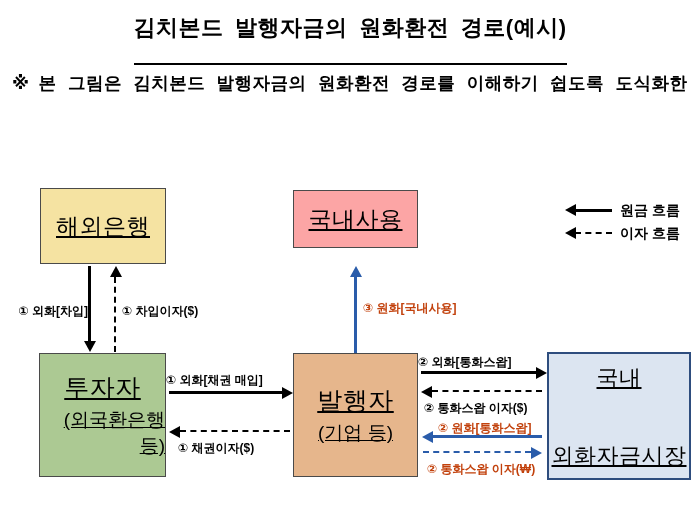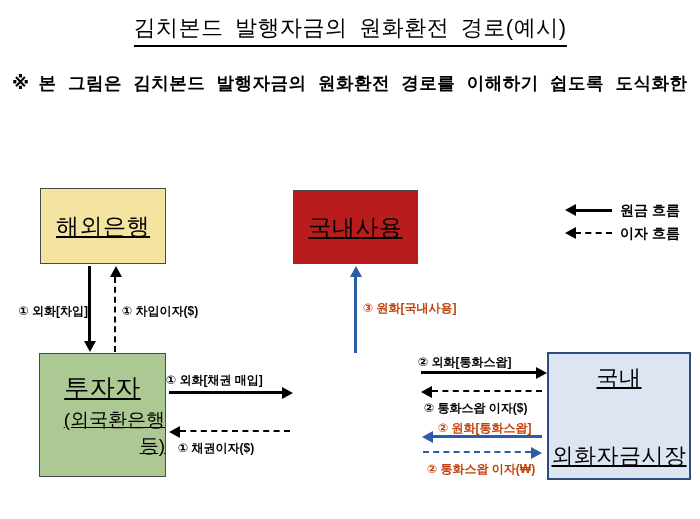--- a/index.html
+++ b/index.html
@@ -16,25 +16,25 @@
   
   .title {
     position: absolute;
     top: 13px; left: 0;
     width: 100%;
     text-align: center;
   }
   .title-text {
     display: inline-block;
     font-size: 22px;
-    font-weight: 400;
+    font-weight: 700;
     letter-spacing: 0.5px;
     word-spacing: 5px;
     border-bottom: 2.5px solid #000;
-    padding-bottom: 2px;
+    padding-bottom: 20px;
   }
 
   
   .note {
     position: absolute;
     top: 70px; left: 12px;
     width: 678px;
     display: flex;
     font-size: 17.5px;
     font-weight: 600;
@@ -53,21 +53,21 @@
     display: flex;
     flex-direction: column;
     align-items: center;
     justify-content: center;
     text-align: right;
     text-decoration: underline;
   }
   .box .main { font-size: 25px; letter-spacing: 0.5px; }
   .box .sub  { font-size: 19px; margin-top: 3px; }
   .box-overseas     { left: 40px;  top: 188px; width: 126px; height: 76px;  background: #F5E3A2; }
-  .box-domestic-use { left: 293px; top: 190px; width: 125px; height: 74px;  background: #b91c1c; }
+  .box-domestic-use { left: 293px; top: 190px; width: 125px; height: 58px;  background: #fca5a5; }
   .box-investor     { left: 39px;  top: 353px; width: 127px; height: 124px; background: #ACC993; }
   .box-issuer       { left: 293px; top: 353px; width: 125px; height: 124px; background: #E6B68C; }
   .box-market       { left: 547px; top: 352px; width: 144px; height: 128px; background: #DCE5F1;
                       border: 2.2px solid #2E4D7E; gap: 47px; }
   .box-overseas .main, .box-domestic-use .main { font-size: 23px; }
   .box-market .main { font-size: 22px; line-height: 31px; }
 
   
   .hline { position: absolute; height: 0; border-top: 3px solid #000; }
   .hline.dashed { border-top-style: dashed; border-top-width: 2.5px; }
@@ -134,20 +134,24 @@
 
   <div class="box box-domestic-use">
     <span class="main">국내사용</span>
   </div>
 
   <div class="box box-investor">
     <span class="main">투자자</span>
     <span class="sub">(외국환은행 등)</span>
   </div>
 
+  <div class="box box-issuer">
+    <span class="main">발행자</span>
+    <span class="sub">(기업 등)</span>
+  </div>
 
   <div class="box box-market">
     <span class="main">국내</span>
     <span class="main">외화자금시장</span>
   </div>
 
   <div class="vline" style="left:88px; top:266px; height:75px;"></div>
   <div class="head down" style="left:84px; top:341px;"></div>
   <div class="flow-label rightalign" style="left:12px; top:303px; width:76px;">① 외화[차입]</div>
 

